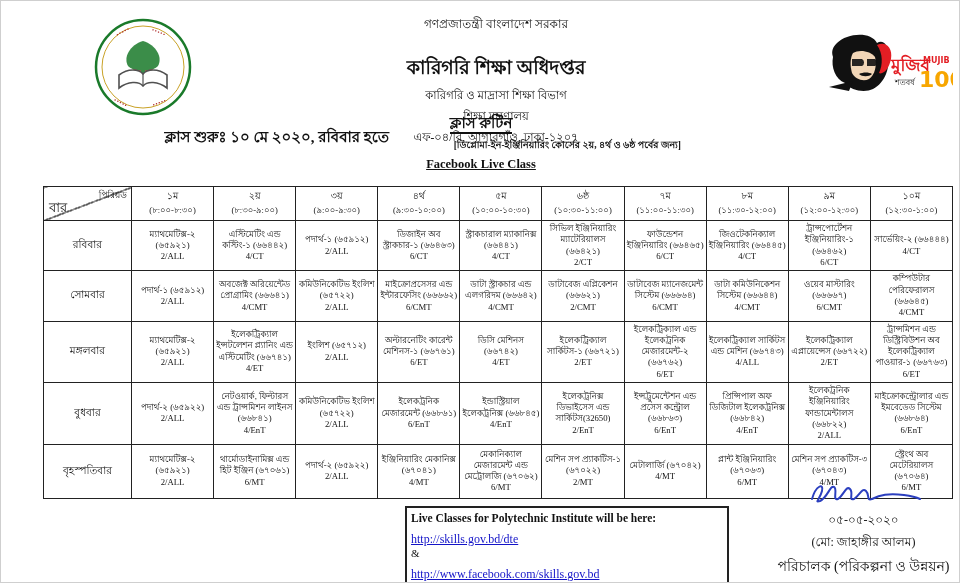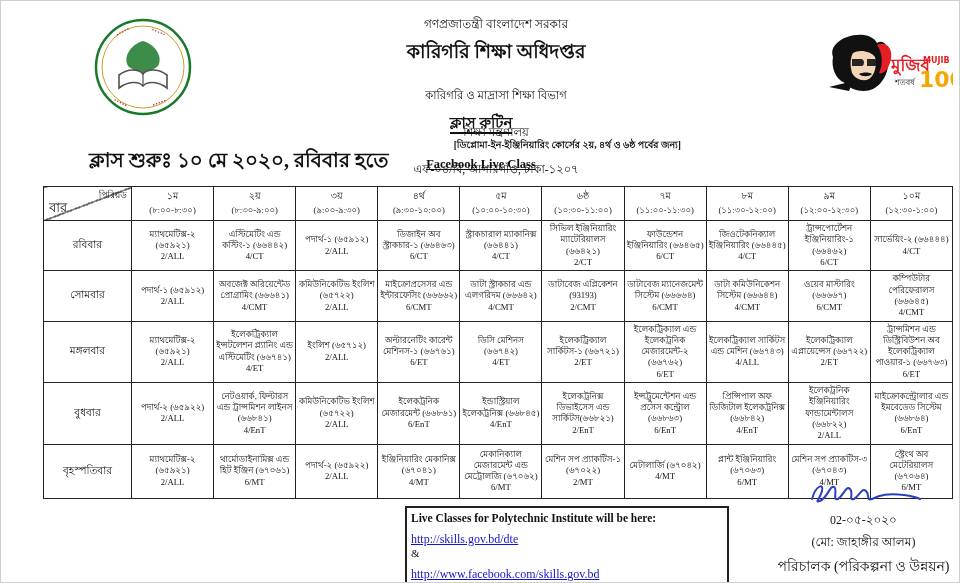--- a/index.html
+++ b/index.html
@@ -4,26 +4,26 @@
 <style>
   * { margin:0; padding:0; box-sizing:border-box; }
   body { background:#e8e8e8; font-family:"Liberation Serif","DejaVu Serif",serif; }
   .page {
     position:relative; width:960px; height:583px; margin:0 auto;
     background:#ffffff; color:#111; overflow:hidden; border:1px solid #cfcfcf;
   }
   
   .head-text { position:absolute; left:235px; top:14px; width:520px; text-align:center; }
   .head-text .l1 { font-size:12px; }
-  .head-text .l2 { font-size:19px; font-weight:bold; margin-top:2px; }
-  .head-text .l3, .head-text .l4, .head-text .l5 { font-size:11.5px; margin-top:18px; }
+  .head-text .l2 { font-size:19px; font-weight:bold; margin-top:18px; }
+  .head-text .l3, .head-text .l4, .head-text .l5 { font-size:11.5px; margin-top:2px; }
   .logo-left  { position:absolute; left:92px;  top:16px; width:100px; height:100px; }
   .logo-right { position:absolute; left:818px; top:28px; width:134px; height:84px;text-align:right; }
   
-  .start-note { position:absolute; left:88px; top:144px; width:300px; font-size:20px; font-weight:bold; text-align:left; }
+  .start-note { position:absolute; left:88px; top:124px; width:300px; font-size:15px; font-weight:bold; text-align:right; }
   .routine-title { position:absolute; left:330px; top:110px; width:300px; text-align:center; font-size:15px; font-weight:bold; }
   .routine-title span { border-bottom:2px solid #111; padding-bottom:1px; }
   .routine-sub { position:absolute; left:280px; top:137px; width:400px; text-align:right; font-size:9.5px; font-weight:bold; }
   .fb-live { position:absolute; left:330px; top:156px; width:300px; text-align:center; font-size:12.5px; font-weight:bold; text-decoration:underline; }
   
   table.routine {
     position:absolute; left:42px; top:185px; width:910px;
     border-collapse:collapse; table-layout:fixed;
   }
   table.routine col.daycol { width:88px; }
@@ -223,21 +223,21 @@
           </td>
           <td class="slot">
             <div class="subj">মাইক্রোপ্রসেসর এন্ড ইন্টারফেসিং (৬৬৬৬২)</div>
             <div class="group">6/CMT</div>
           </td>
           <td class="slot">
             <div class="subj">ডাটা স্ট্রাকচার এন্ড এলগরিদম (৬৬৬৪২)</div>
             <div class="group">4/CMT</div>
           </td>
           <td class="slot">
-            <div class="subj">ডাটাবেজ এপ্লিকেশন (93193)</div>
+            <div class="subj">ডাটাবেজ এপ্লিকেশন (৬৬৬২১)</div>
             <div class="group">2/CMT</div>
           </td>
           <td class="slot">
             <div class="subj">ডাটাবেজ ম্যানেজমেন্ট সিস্টেম (৬৬৬৬৪)</div>
             <div class="group">6/CMT</div>
           </td>
           <td class="slot">
             <div class="subj">ডাটা কমিউনিকেশন সিস্টেম (৬৬৬৪৪)</div>
             <div class="group">4/CMT</div>
           </td>
@@ -309,21 +309,21 @@
           </td>
           <td class="slot">
             <div class="subj">ইলেকট্রনিক মেজারমেন্ট (৬৬৮৬১)</div>
             <div class="group">6/EnT</div>
           </td>
           <td class="slot">
             <div class="subj">ইন্ডাস্ট্রিয়াল ইলেকট্রনিক্স (৬৬৮৪৫)</div>
             <div class="group">4/EnT</div>
           </td>
           <td class="slot">
-            <div class="subj">ইলেকট্রনিক্স ডিভাইসেস এন্ড সার্কিটস(৬৬৮২১)</div>
+            <div class="subj">ইলেকট্রনিক্স ডিভাইসেস এন্ড সার্কিটস(32650)</div>
             <div class="group">2/EnT</div>
           </td>
           <td class="slot">
             <div class="subj">ইন্সট্রুমেন্টেশন এন্ড প্রসেস কন্ট্রোল (৬৬৮৬৩)</div>
             <div class="group">6/EnT</div>
           </td>
           <td class="slot">
             <div class="subj">প্রিন্সিপাল অফ ডিজিটাল ইলেকট্রনিক্স (৬৬৮৪২)</div>
             <div class="group">4/EnT</div>
           </td>
@@ -387,18 +387,18 @@
     <div class="lb-head">Live Classes for Polytechnic Institute will be here:</div>
     <a href="#" id="link1" style="color: rgb(20, 20, 200);">http://skills.gov.bd/dte</a>
     <div class="amp">&amp;</div>
     <a href="#" id="link2" style="color: rgb(20, 20, 200);">http://www.facebook.com/skills.gov.bd</a>
   </div>
 
   <div class="signature">
     <svg class="sig-svg" viewBox="0 0 120 34">
       <path d="M8 22 C12 8 20 6 18 14 C16 22 10 26 16 24 C24 20 26 8 30 10 C34 12 28 24 34 22 C40 18 42 8 46 12 C50 16 44 24 50 22 C56 18 58 10 62 14 C66 18 62 24 68 22 C76 18 84 16 100 18 C108 19 112 20 116 22" fill="none" stroke="#2b3fbf" stroke-width="2" stroke-linecap="round"></path>
     </svg>
-    <div class="s-date">02-০৫-২০২০</div>
+    <div class="s-date">০৫-০৫-২০২০</div>
     <div class="s-name">(মো: জাহাঙ্গীর আলম)</div>
     <div class="s-title">পরিচালক (পরিকল্পনা ও উন্নয়ন)</div>
   </div>
 
 </div>
 
 </body></html>

